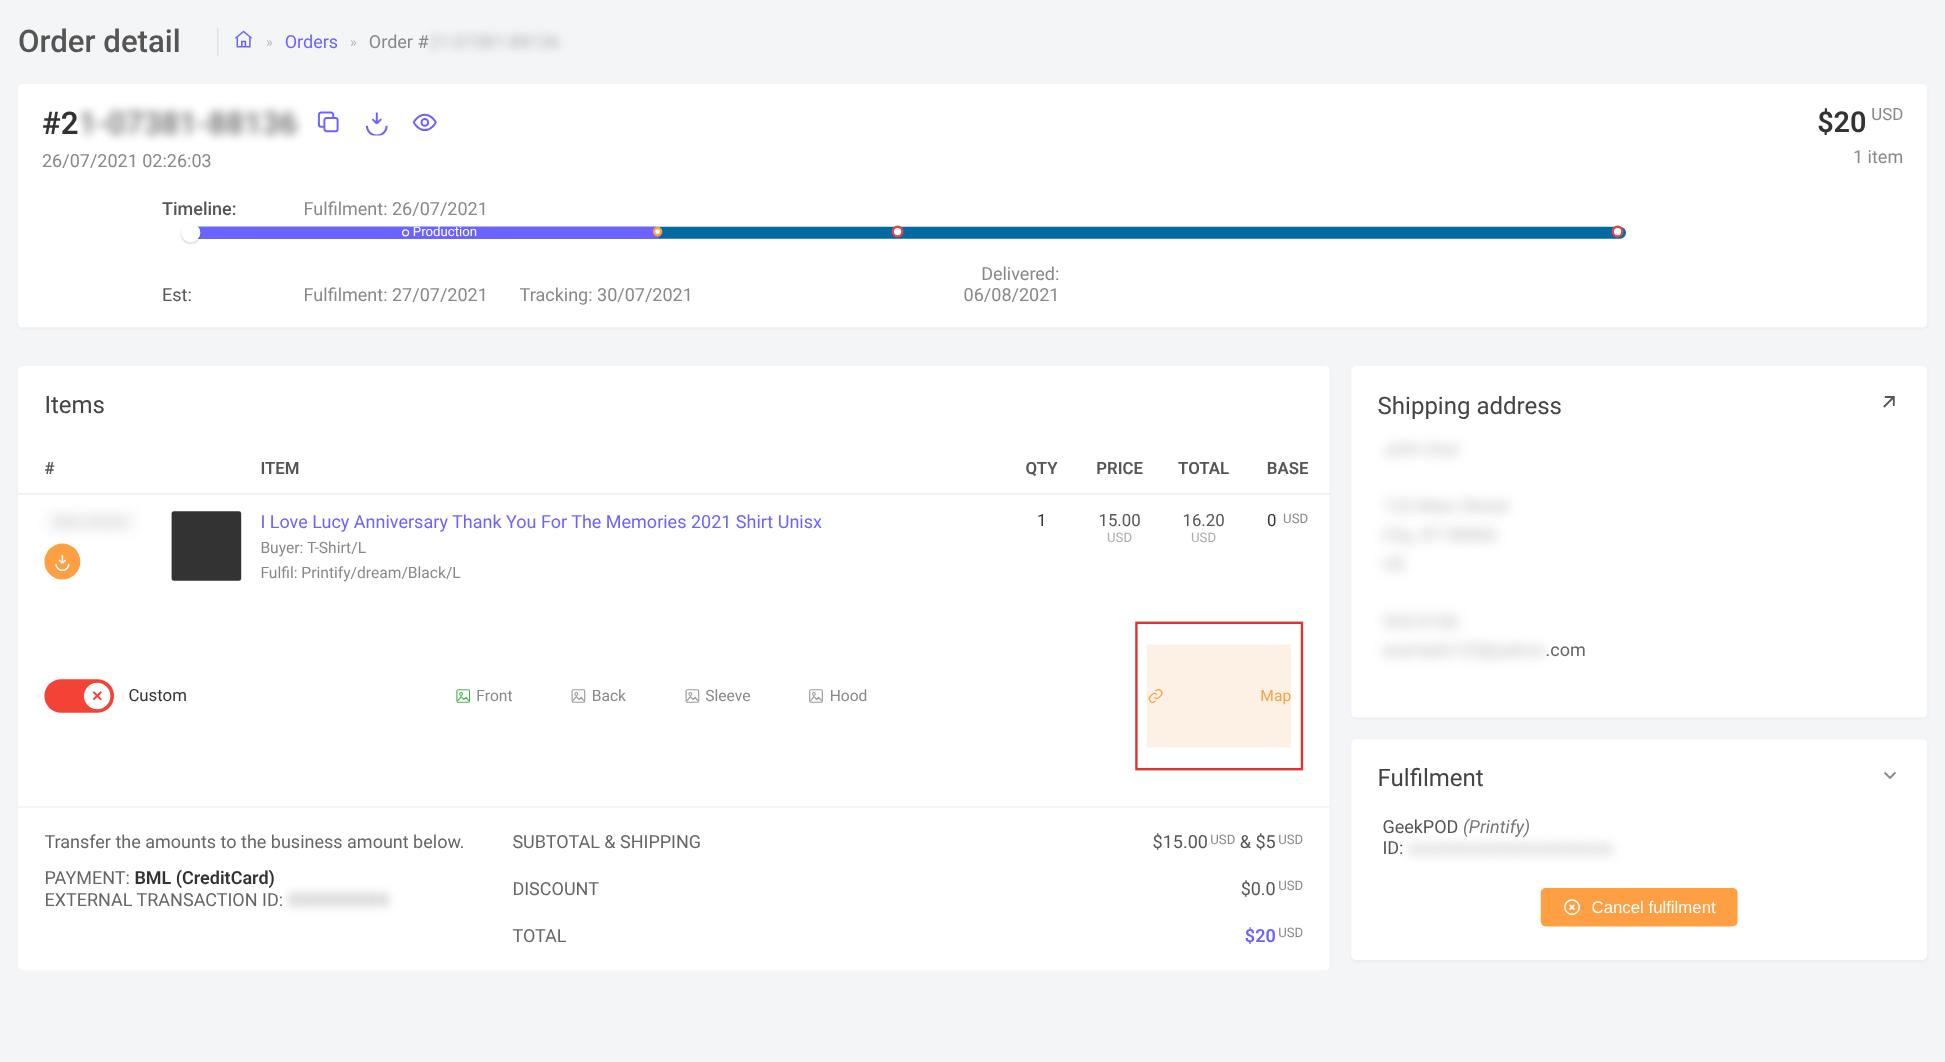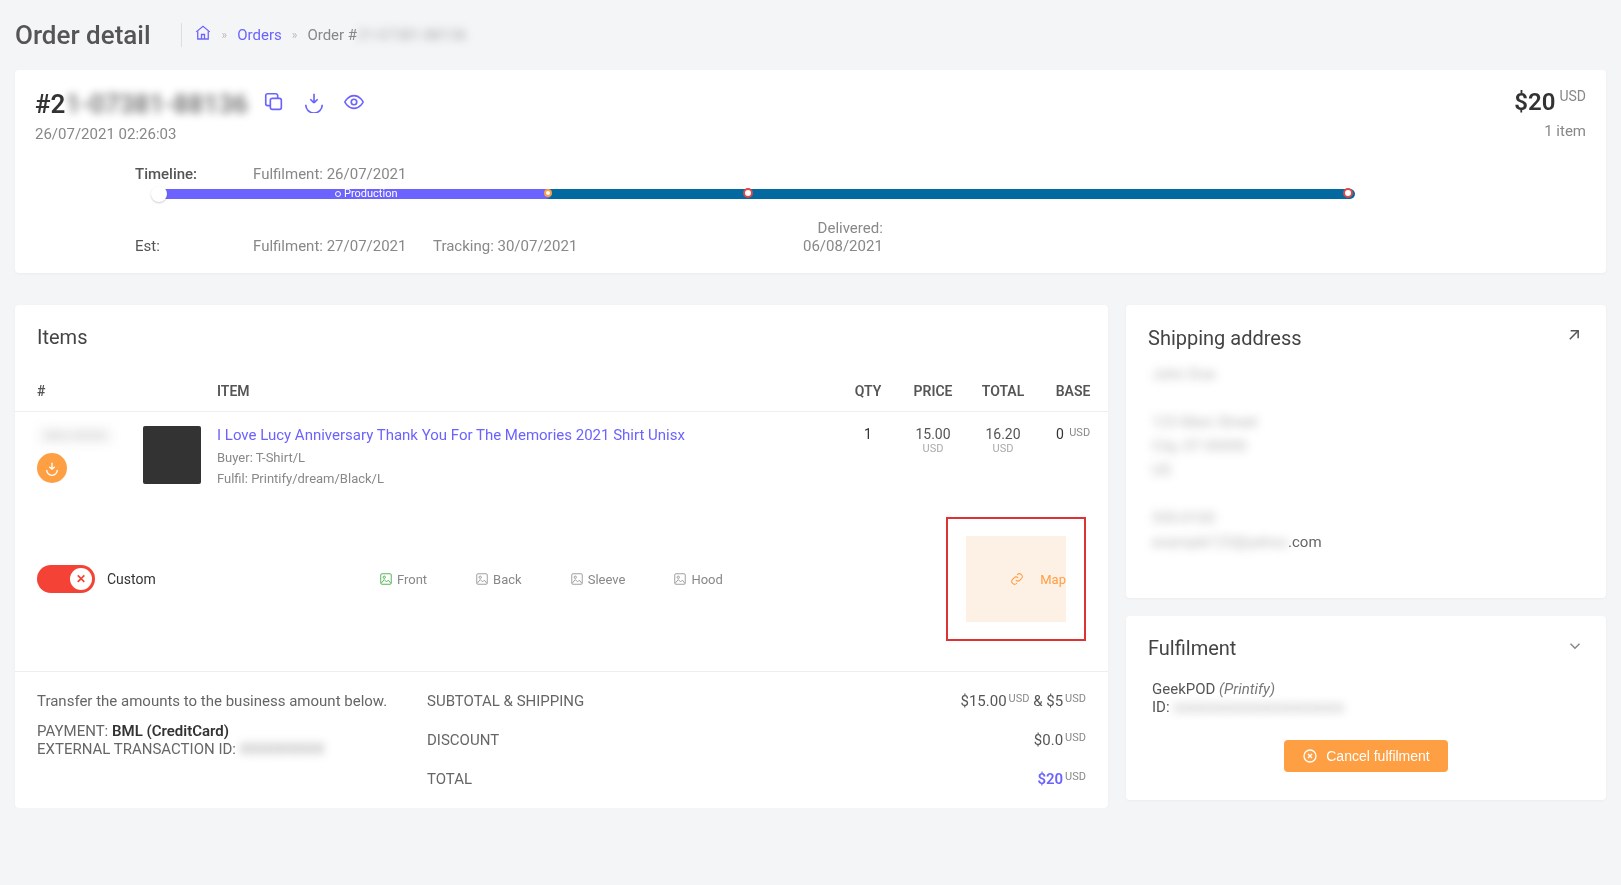--- a/index.html
+++ b/index.html
@@ -218,23 +218,23 @@
   .design-item.front .ico svg { stroke:#4caf50; }
   .design-item .ico svg { stroke:#999; fill:none; stroke-width:1.6; }
   .map-box {
     width: 140px; height: 124px;
     border: 2px solid #d33;
     display: flex;
     align-items: center;
     justify-content: center;
   }
   .map-inner {
-    width: 100px; height: 86px;
+    width: 120px; height: 86px;
     background: #fdf1e6;
-    display:flex; align-items:center; justify-content:flex-end;
+    display:flex; align-items:center; justify-content:space-between;
     color:#ff9f43;
     font-size:13px;
     gap:16px;
     cursor:pointer;
   }
   .map-inner svg{ width:14px; height:14px; stroke:#ff9f43; fill:none; stroke-width:1.8; }
   .totals-grid {
     display: grid;
     grid-template-columns: 380px 1fr 150px;
     padding: 20px 22px;

